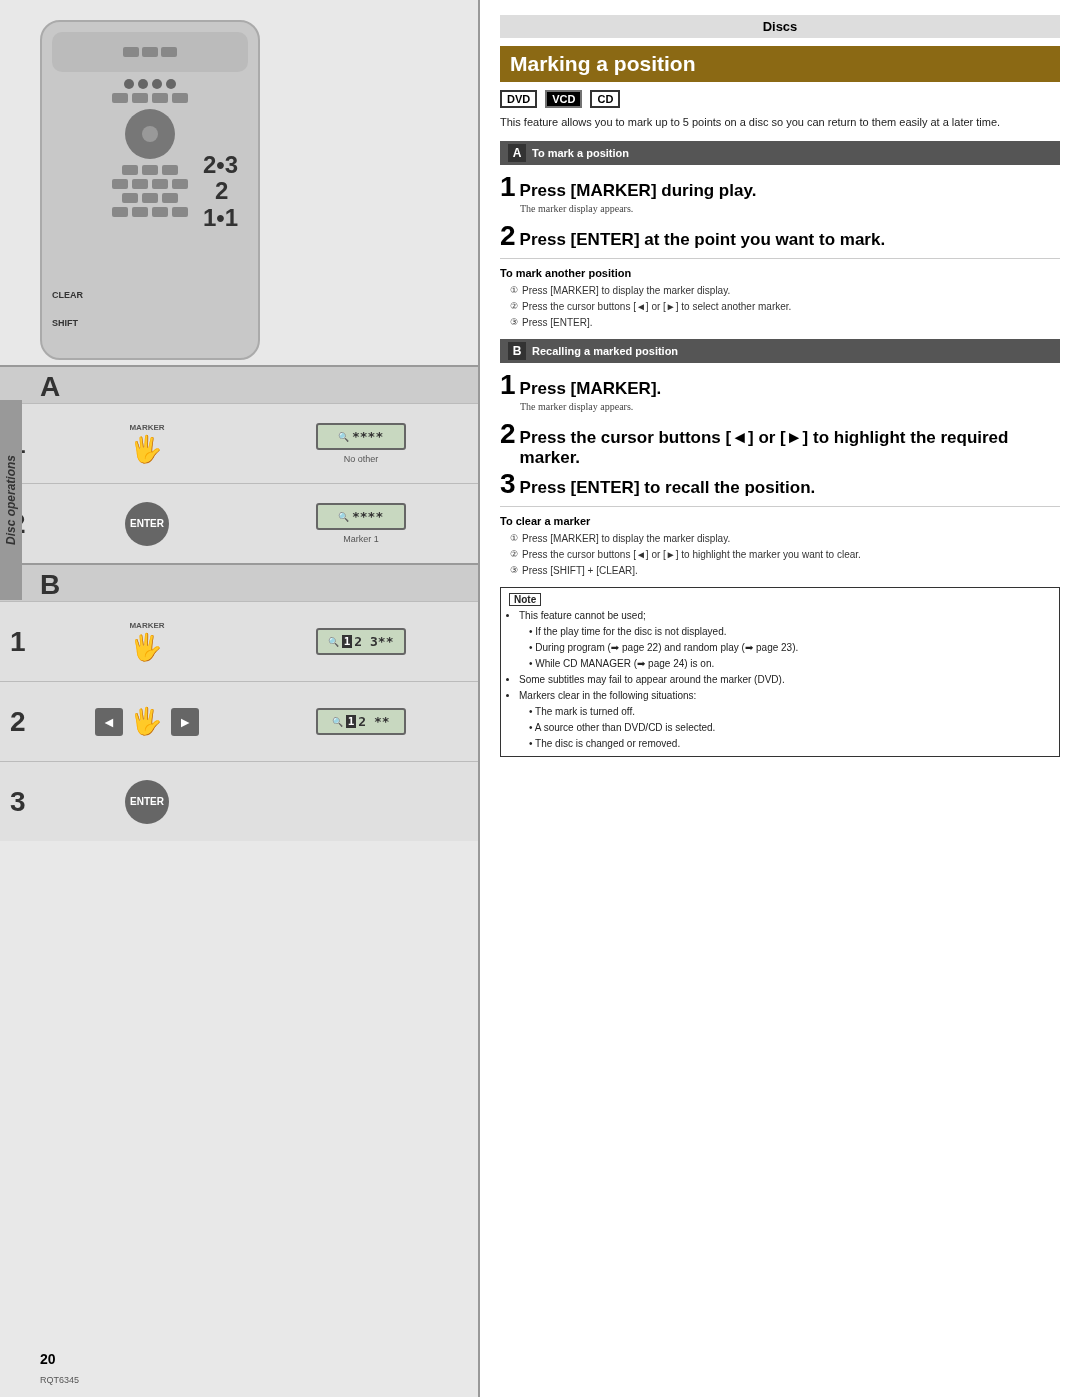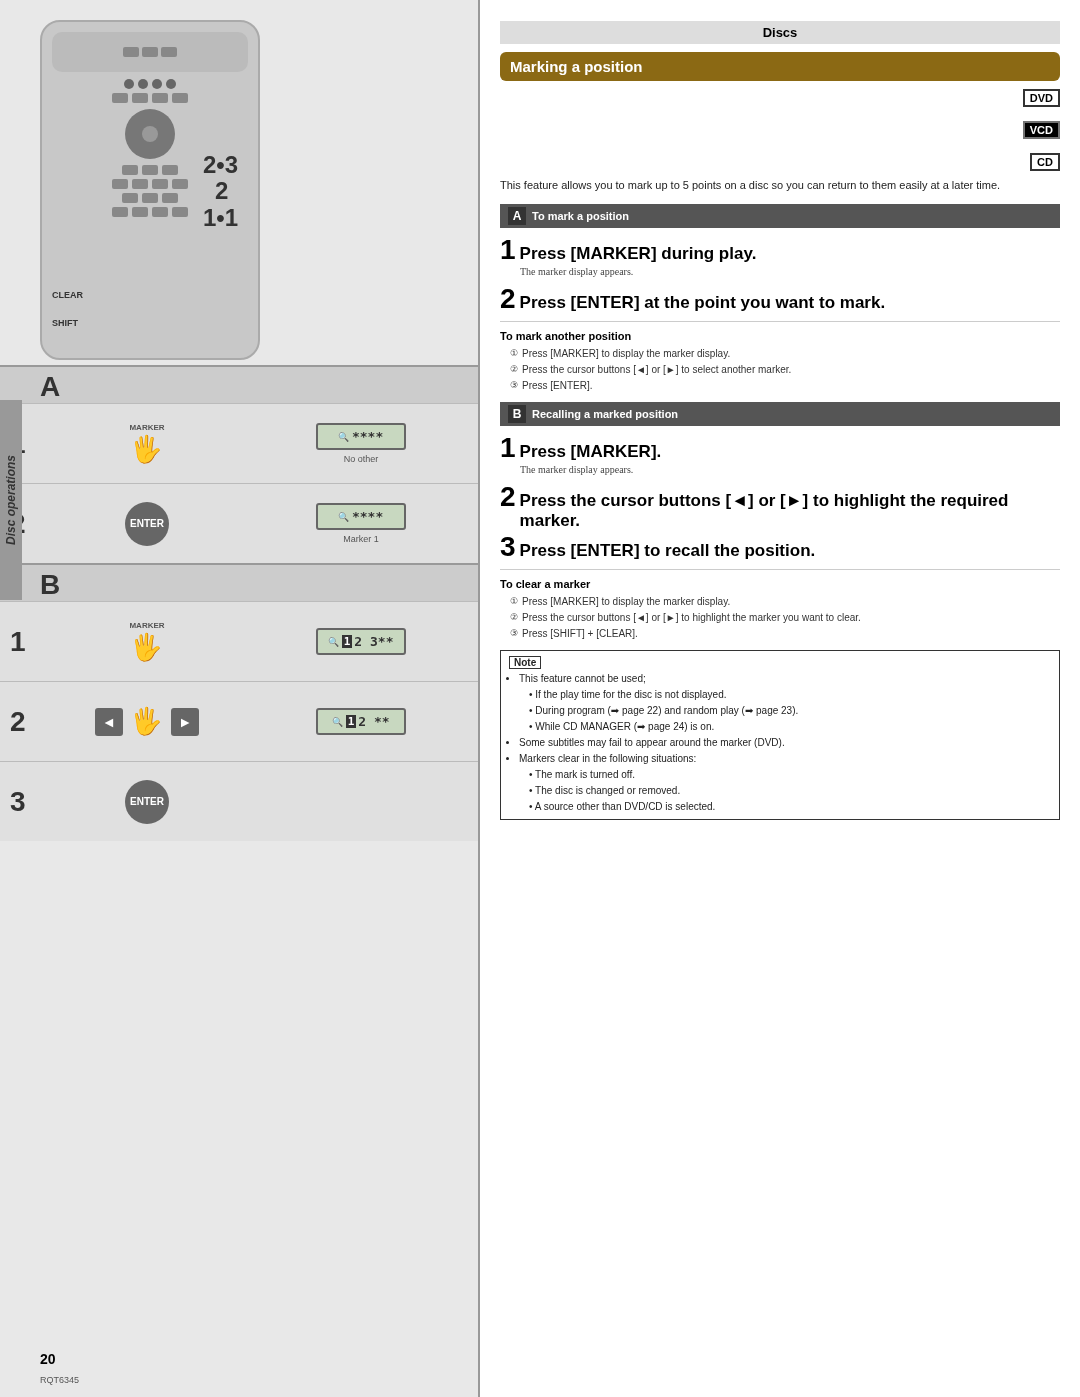--- a/index.html
+++ b/index.html
@@ -182,50 +182,47 @@
 
     .arrows-group {
       display: flex;
       gap: 8px;
       align-items: center;
     }
 
     
     .right-panel {
       flex: 1;
-      padding: 1px 20px;
+      padding: 15px 20px;
       background: #fff;
-      margin-top: 20px;
     }
 
     .discs-header {
       background: #ddd;
       text-align: center;
       padding: 4px;
       font-size: 13px;
       font-weight: bold;
       margin-bottom: 8px;
     }
 
     .section-title-bar {
       background: #8B6914;
       color: white;
-      font-size: 15px;
+      font-size: 21px;
       font-weight: bold;
       padding: 6px 10px;
       margin-bottom: 8px;
-      border-radius: 6px;
     }
 
     .disc-badges {
       display: flex;
-      gap: 14px;
+      gap: 8px;
       margin-bottom: 6px;
-      align-items: flex-end;
-      flex-direction: column;
+      align-items: flex-start;
     }
 
     .disc-badge {
       border: 2px solid #333;
       padding: 1px 5px;
       font-size: 11px;
       font-weight: bold;
     }
 
     .disc-badge.dvd { border-color: #333; }
@@ -630,17 +627,17 @@
       <span style="border:1px solid #333; padding:0 4px;">Note</span>
     </div>
     <ul class="note-list">
       <li>This feature cannot be used;</li>
       <li class="sub">If the play time for the disc is not displayed.</li>
       <li class="sub">During program (➡ page 22) and random play (➡ page 23).</li>
       <li class="sub">While CD MANAGER (➡ page 24) is on.</li>
       <li>Some subtitles may fail to appear around the marker (DVD).</li>
       <li>Markers clear in the following situations:</li>
       <li class="sub">The mark is turned off.</li>
+      <li class="sub">A source other than DVD/CD is selected.</li>
       <li class="sub">The disc is changed or removed.</li>
-      <li class="sub">A source other than DVD/CD is selected.</li>
     </ul>
   </div>
 </div>
 
 </body></html>

